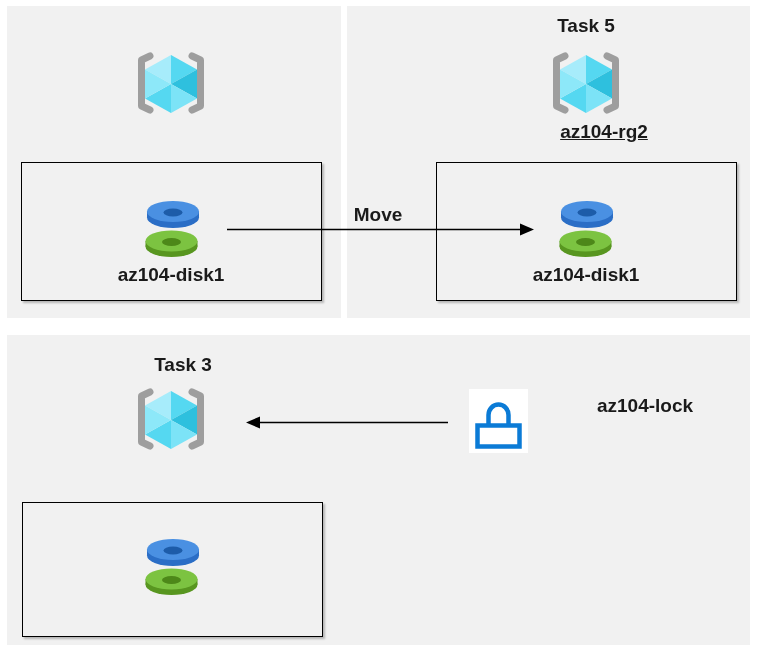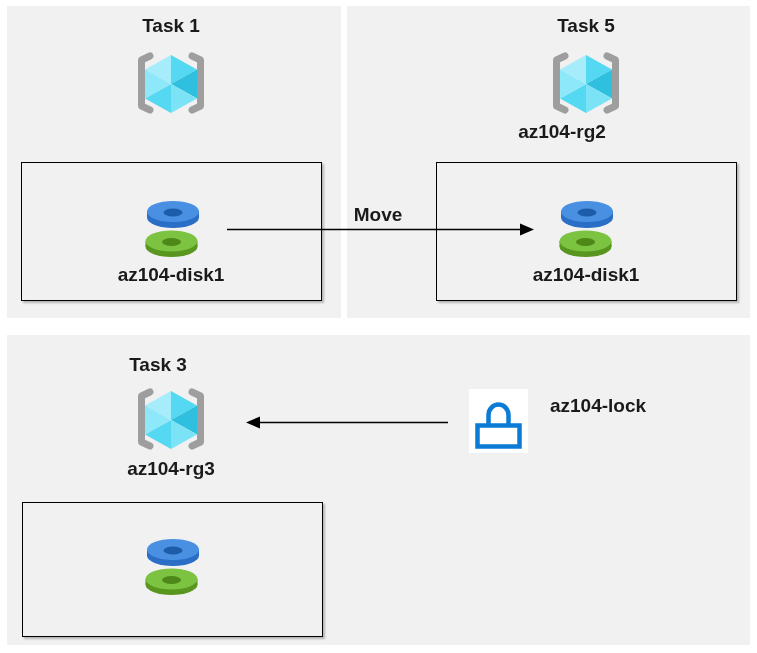--- a/index.html
+++ b/index.html
@@ -64,32 +64,32 @@
   .lock-svg{width:59px;height:64px;}
   .lock-stroke{fill:none;stroke:var(--lock-blue);stroke-width:4.5;}
   .lock-body{fill:#ffffff;stroke:var(--lock-blue);stroke-width:4.5;}
   .lock-text{
     position:absolute;
     left:528px;top:392px;width:140px;
     text-align:center;
     font-size:19px;font-weight:bold;color:var(--text);
     line-height:28px;
     white-space:nowrap;
+    padding-left:47px;
   }
 </style>
 </head>
 <body>
 
 <div class="canvas">
 
   <div class="panel panel-a"></div>
   <div class="panel panel-b"></div>
   <div class="panel panel-c"></div>
 
-  <div class="lbl" style="left:71px;top:15px;">Task 1</div>
 
   <svg class="icon rg-svg" style="left:134px;top:52px;" viewBox="0 0 74 64">
     <path class="bracket" d="M16 4 L7.5 8 L7.5 54 L16 58"></path>
     <path class="bracket" d="M58 4 L66.5 8 L66.5 54 L58 58"></path>
     <polygon class="cf-nw" points="37,3 11,17.5 37,32"></polygon>
     <polygon class="cf-ne" points="37,3 63,17.5 37,32"></polygon>
     <polygon class="cf-e" points="63,17.5 63,46.5 37,32"></polygon>
     <polygon class="cf-se" points="63,46.5 37,61 37,32"></polygon>
     <polygon class="cf-sw" points="37,61 11,46.5 37,32"></polygon>
     <polygon class="cf-w" points="11,46.5 11,17.5 37,32"></polygon>
@@ -117,21 +117,21 @@
     <path class="bracket" d="M16 4 L7.5 8 L7.5 54 L16 58"></path>
     <path class="bracket" d="M58 4 L66.5 8 L66.5 54 L58 58"></path>
     <polygon class="cf-nw" points="37,3 11,17.5 37,32"></polygon>
     <polygon class="cf-ne" points="37,3 63,17.5 37,32"></polygon>
     <polygon class="cf-e" points="63,17.5 63,46.5 37,32"></polygon>
     <polygon class="cf-se" points="63,46.5 37,61 37,32"></polygon>
     <polygon class="cf-sw" points="37,61 11,46.5 37,32"></polygon>
     <polygon class="cf-w" points="11,46.5 11,17.5 37,32"></polygon>
   </svg>
 
-  <div class="lbl" style="left:462px;top:121px;">az104-rg2</div>
+  <div class="lbl" style="left:504px;top:121px;text-decoration:underline;">az104-rg2</div>
 
   <div class="rbox box-2"></div>
 
   <svg class="icon disk-svg" style="left:557px;top:199px;" viewBox="0 0 58 58">
     <ellipse class="d-blue-side" cx="30" cy="18.5" rx="26" ry="10.5"></ellipse>
     <rect class="d-blue-side" x="4" y="12.5" width="52" height="6"></rect>
     <ellipse class="d-blue-top" cx="30" cy="12.5" rx="26" ry="10.5"></ellipse>
     <ellipse class="d-blue-hole" cx="30" cy="13.5" rx="9.5" ry="4"></ellipse>
     <ellipse class="d-green-side" cx="28.5" cy="47.5" rx="26" ry="10.5"></ellipse>
     <rect class="d-green-side" x="2.5" y="42" width="52" height="5.5"></rect>
@@ -140,34 +140,33 @@
   </svg>
 
   <div class="lbl" style="left:486px;top:264px;">az104-disk1</div>
 
   <div class="lbl" style="left:328px;top:204px;width:100px;">Move</div>
   <svg class="arrow-svg" style="left:224px;top:221px;width:316px;height:18px;" viewBox="0 0 316 18">
     <line class="arrow-line" x1="3" y1="8.5" x2="296" y2="8.5"></line>
     <polygon class="arrow-head" points="296,2.5 310,8.5 296,14.5"></polygon>
   </svg>
 
-  <div class="lbl" style="left:58px;top:354px;">Task 3</div>
+  <div class="lbl" style="left:83px;top:354px;">Task 3</div>
 
   <svg class="icon rg-svg" style="left:134px;top:388px;" viewBox="0 0 74 64">
     <path class="bracket" d="M16 4 L7.5 8 L7.5 54 L16 58"></path>
     <path class="bracket" d="M58 4 L66.5 8 L66.5 54 L58 58"></path>
     <polygon class="cf-nw" points="37,3 11,17.5 37,32"></polygon>
     <polygon class="cf-ne" points="37,3 63,17.5 37,32"></polygon>
     <polygon class="cf-e" points="63,17.5 63,46.5 37,32"></polygon>
     <polygon class="cf-se" points="63,46.5 37,61 37,32"></polygon>
     <polygon class="cf-sw" points="37,61 11,46.5 37,32"></polygon>
     <polygon class="cf-w" points="11,46.5 11,17.5 37,32"></polygon>
   </svg>
 
-  <div class="lbl" style="left:71px;top:458px;">az104-rg3</div>
 
   <div class="rbox box-3"></div>
 
   <svg class="icon disk-svg" style="left:143px;top:537px;" viewBox="0 0 58 58">
     <ellipse class="d-blue-side" cx="30" cy="18.5" rx="26" ry="10.5"></ellipse>
     <rect class="d-blue-side" x="4" y="12.5" width="52" height="6"></rect>
     <ellipse class="d-blue-top" cx="30" cy="12.5" rx="26" ry="10.5"></ellipse>
     <ellipse class="d-blue-hole" cx="30" cy="13.5" rx="9.5" ry="4"></ellipse>
     <ellipse class="d-green-side" cx="28.5" cy="47.5" rx="26" ry="10.5"></ellipse>
     <rect class="d-green-side" x="2.5" y="42" width="52" height="5.5"></rect>

